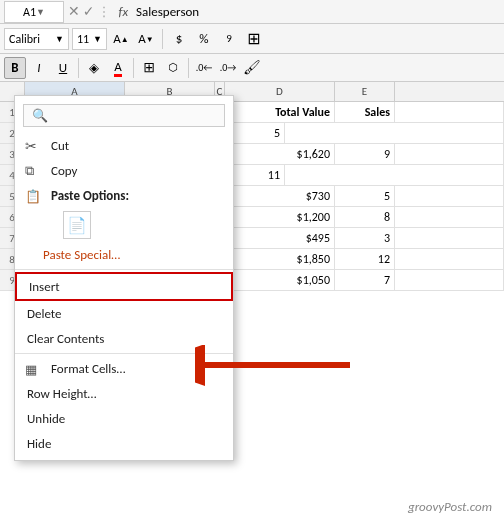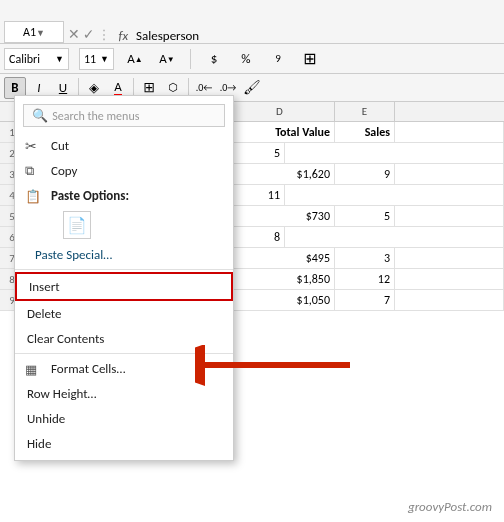--- a/index.html
+++ b/index.html
@@ -17,22 +17,22 @@
     .spreadsheet {
       width: 504px;
       height: 522px;
       background: #fff;
       position: relative;
     }
 
     
     .formula-bar {
       display: flex;
-      align-items: flex-end;
-      height: 44px;
+      align-items: center;
+      height: 24px;
       background: #f5f5f5;
       border-bottom: 1px solid #ccc;
       padding: 0 4px;
       gap: 4px;
     }
     .cell-ref {
       width: 60px;
       height: 22px;
       border: 1px solid #ccc;
       background: white;
@@ -62,21 +62,21 @@
     }
 
     
     .toolbar {
       height: 30px;
       background: #f5f5f5;
       border-bottom: 1px solid #ccc;
       display: flex;
       align-items: center;
       padding: 0 4px;
-      gap: 10px;
+      gap: 3px;
     }
     .font-name {
       width: 65px;
       height: 22px;
       border: 1px solid #ccc;
       background: white;
       font-size: 12px;
       display: flex;
       align-items: center;
       padding: 0 4px;
@@ -237,23 +237,23 @@
       position: relative;
     }
     .menu-section-label .menu-icon {
       position: absolute;
       left: 10px;
       top: 50%;
       transform: translateY(-50%);
       font-size: 14px;
     }
     .menu-sub-item {
-      padding: 5px 12px 5px 20px;
+      padding: 5px 12px 5px 28px;
       cursor: pointer;
-      color: #0c4a6e;
+      color: #c2410c;
     }
     .menu-divider {
       height: 1px;
       background: #e0e0e0;
       margin: 2px 0;
     }
 
     
     .arrow-img {
       position: absolute;
@@ -397,20 +397,21 @@
       <div class="cell cell-c"></div>
       <div class="cell cell-d">$730</div>
       <div class="cell cell-e">5</div>
       <div class="cell cell-empty"></div>
     </div>
       <div class="sheet-row">
       <div class="row-num">6</div>
       <div class="cell cell-a"></div>
       <div class="cell cell-b"></div>
       <div class="cell cell-c"></div>
+      <div class="cell cell-d">$1,200</div>
       <div class="cell cell-e">8</div>
       <div class="cell cell-empty"></div>
     </div>
       <div class="sheet-row">
       <div class="row-num">7</div>
       <div class="cell cell-a"></div>
       <div class="cell cell-b"></div>
       <div class="cell cell-c"></div>
       <div class="cell cell-d">$495</div>
       <div class="cell cell-e">3</div>
@@ -433,21 +434,20 @@
       <div class="cell cell-d">$1,050</div>
       <div class="cell cell-e">7</div>
       <div class="cell cell-empty"></div>
     </div>
     </div>
 
   <div class="context-menu">
 
     <div class="menu-search">
       <span style="color:#999;font-size:13px;">🔍</span>
-      <span style="color:#999;font-size:12px;">Search the menus</span>
     </div>
 
     <div class="menu-item">
       <span class="menu-icon">✂</span>
       <span>Cut</span>
     </div>
 
     <div class="menu-item">
       <span class="menu-icon" style="font-size:13px;">⧉</span>
       <span>Copy</span>

